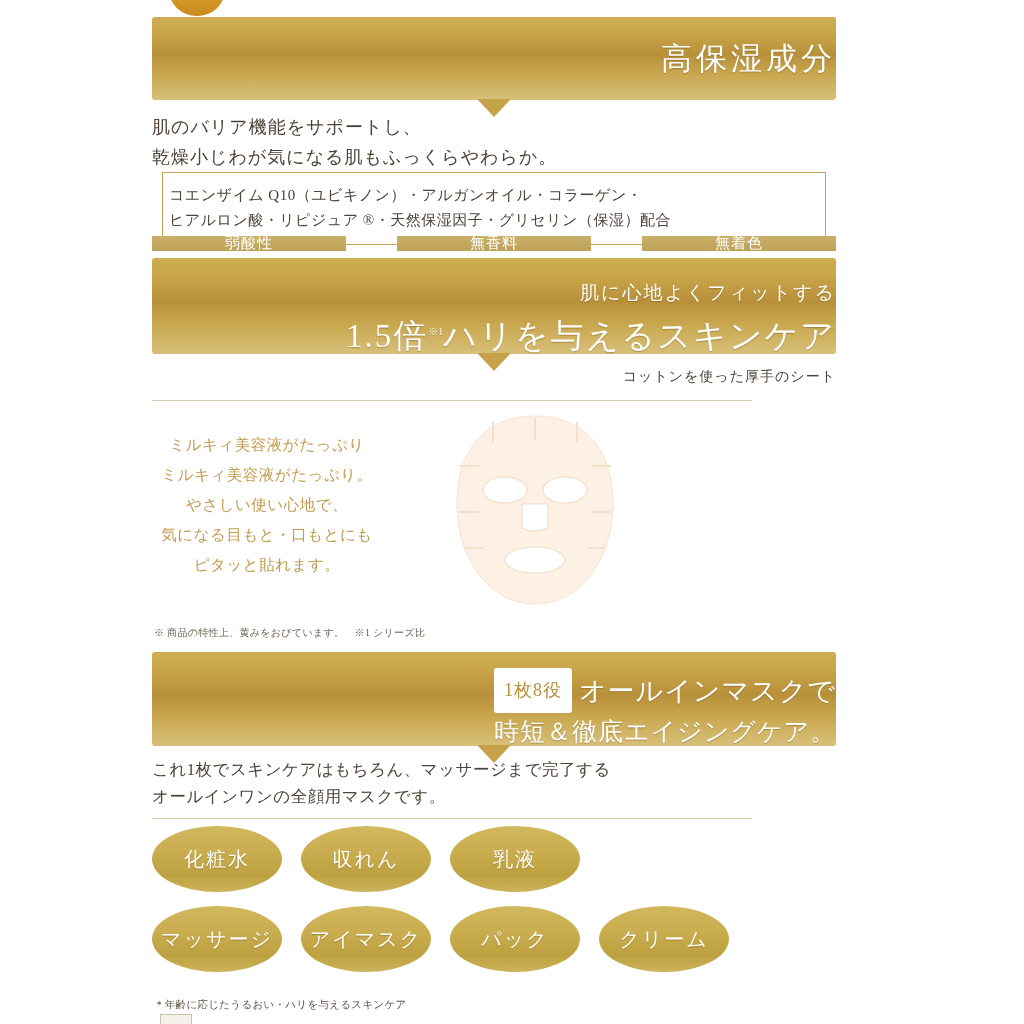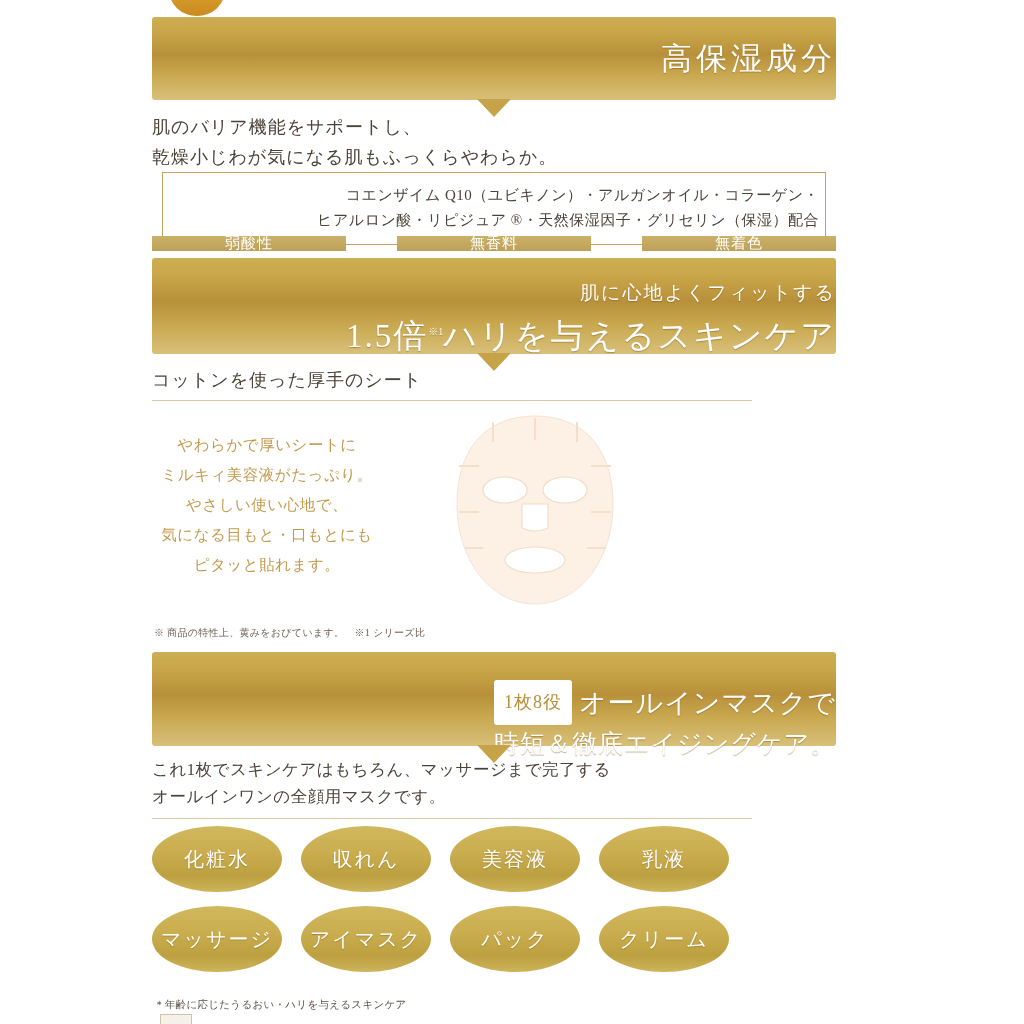--- a/index.html
+++ b/index.html
@@ -85,21 +85,21 @@
   }
 
   .ingredient-box {
     position: absolute;
     left: 10px;
     top: 172px;
     width: 664px;
     box-sizing: border-box;
     border: 1px solid #c2a45e;
     padding: 10px 6px 11px 6px;
-    text-align: right;
+    text-align: left;
     font-size: 15px;
     line-height: 25px;
     color: #4c4238;
     letter-spacing: 0.5px;
   }
 
   .tags {
     position: absolute;
     left: 0;
     top: 236px;
@@ -139,22 +139,22 @@
     font-size: 10px;
     vertical-align: super;
     letter-spacing: 0;
   }
 
   .sheet-caption {
     position: absolute;
     left: 0;
     top: 368px;
     width: 684px;
-    text-align: left;
-    font-size: 18px;
+    text-align: right;
+    font-size: 14px;
     color: #4c4238;
     letter-spacing: 1px;
   }
   .rule {
     position: absolute;
     left: 0;
     top: 400px;
     width: 600px;
     height: 1px;
     background: #d8c9a8;
@@ -192,21 +192,21 @@
     top: 626px;
     font-size: 10px;
     color: #6a5f53;
     letter-spacing: 0.3px;
   }
 
   #banner3 {
     position: absolute;
     left: 0; top: 652px;
     height: 94px;
-    padding-top: 28px;
+    padding-top: 16px;
     box-sizing: border-box;
   }
   #banner3 .l1 {
     font-size: 27px;
     letter-spacing: 1px;
     line-height: 40px;
   }
   #banner3 .badge {
     display: inline-block;
     background: #ffffff;
@@ -328,21 +328,21 @@
     <div class="banner" id="banner2">
       <div class="l1">肌に心地よくフィットする</div>
       <div class="l2"><span>1.5倍</span><span class="sup">※1</span><span>ハリを与えるスキンケア</span></div>
     </div>
 
     <div class="sheet-caption">コットンを使った厚手のシート</div>
     <div class="rule"></div>
 
     <div class="mask-area">
       <div class="mask-text">
-        <div>やわらかで厚いシートに</div>
+        <div>ミルキィ美容液がたっぷり</div>
         <div>ミルキィ美容液がたっぷり。</div>
         <div>やさしい使い心地で、</div>
         <div>気になる目もと・口もとにも</div>
         <div>ピタッと貼れます。</div>
       </div>
       <svg class="mask-img" viewBox="0 0 236 208">
         <path d="M118 8 C66 8 40 44 40 96 C40 150 72 196 118 196 C164 196 196 150 196 96 C196 44 170 8 118 8 Z" fill="#fdf0e4" stroke="#f6e3d2" stroke-width="1"></path>
         <ellipse cx="88" cy="82" rx="22" ry="13" fill="#ffffff" stroke="#f3ddc9" stroke-width="1.2"></ellipse>
         <ellipse cx="148" cy="82" rx="22" ry="13" fill="#ffffff" stroke="#f3ddc9" stroke-width="1.2"></ellipse>
         <path d="M105 96 L105 120 Q118 126 131 120 L131 96 Z" fill="#ffffff" stroke="#f3ddc9" stroke-width="1.2"></path>
@@ -371,21 +371,20 @@
     <div class="desc">
       <div>これ1枚でスキンケアはもちろん、マッサージまで完了する</div>
       <div>オールインワンの全顔用マスクです。</div>
     </div>
     <div class="rule2"></div>
 
     <div class="pill-grid">
       <div class="pill-row">
         <div class="pill">化粧水</div>
         <div class="pill">収れん</div>
-        <div class="pill">美容液</div>
         <div class="pill">乳液</div>
       </div>
       <div class="pill-row">
         <div class="pill">マッサージ</div>
         <div class="pill">アイマスク</div>
         <div class="pill">パック</div>
         <div class="pill">クリーム</div>
       </div>
     </div>
 

